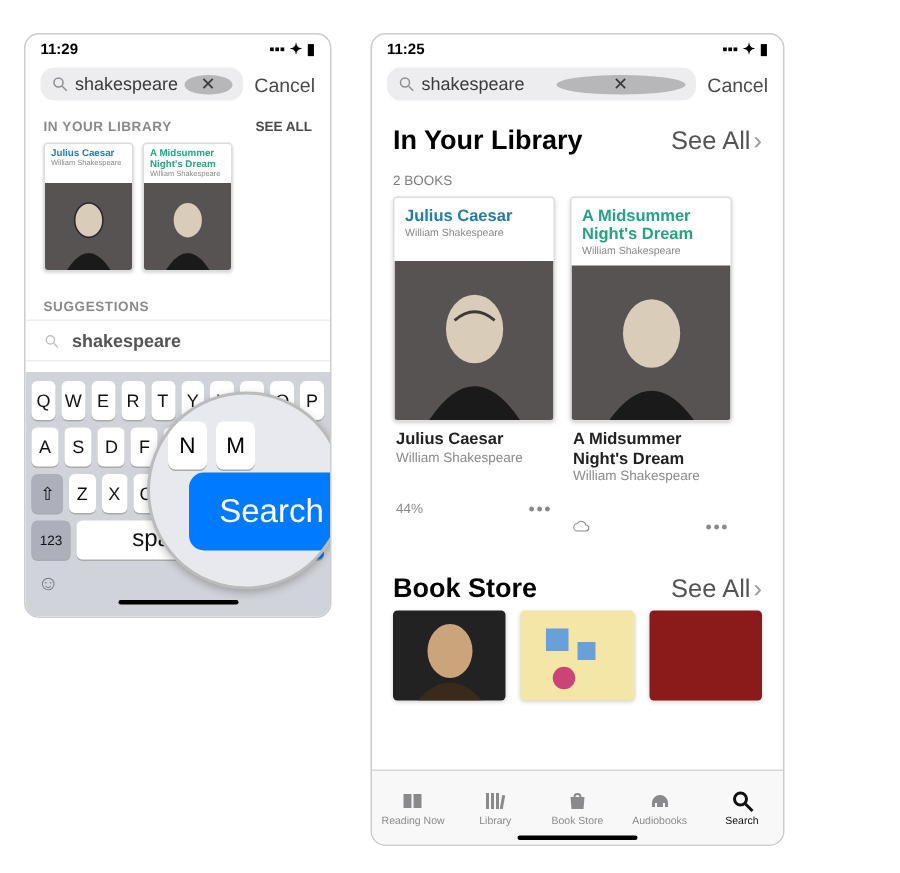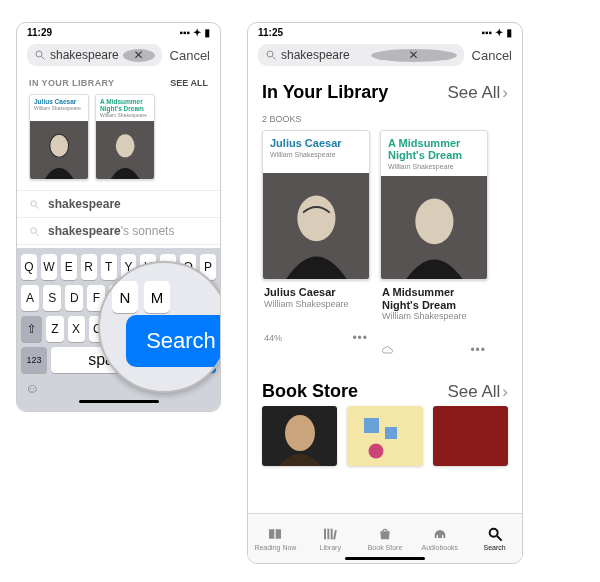--- a/index.html
+++ b/index.html
@@ -139,20 +139,21 @@
         </div>
       <div class="portrait">
           <svg viewBox="0 0 40 50">
             <ellipse cx="20" cy="18" rx="9" ry="11" fill="#d9ccb8"></ellipse>
             <path d="M6 50 Q20 28 34 50Z" fill="#1a1a1a"></path>
           </svg>
         </div>
     </div>
   </div>
 
+  <div class="sugg-hdr">SUGGESTIONS</div>
   <div class="sugg">
       <svg class="mag" viewBox="0 0 24 24">
         <circle cx="10" cy="10" r="6" fill="none" stroke="#bfbfc0" stroke-width="2"></circle>
         <line x1="15" y1="15" x2="21" y2="21" stroke="#bfbfc0" stroke-width="2"></line>
       </svg>
       <span><b>shakespeare</b><span></span></span>
     </div>
   <div class="sugg">
       <svg class="mag" viewBox="0 0 24 24">
         <circle cx="10" cy="10" r="6" fill="none" stroke="#bfbfc0" stroke-width="2"></circle>

